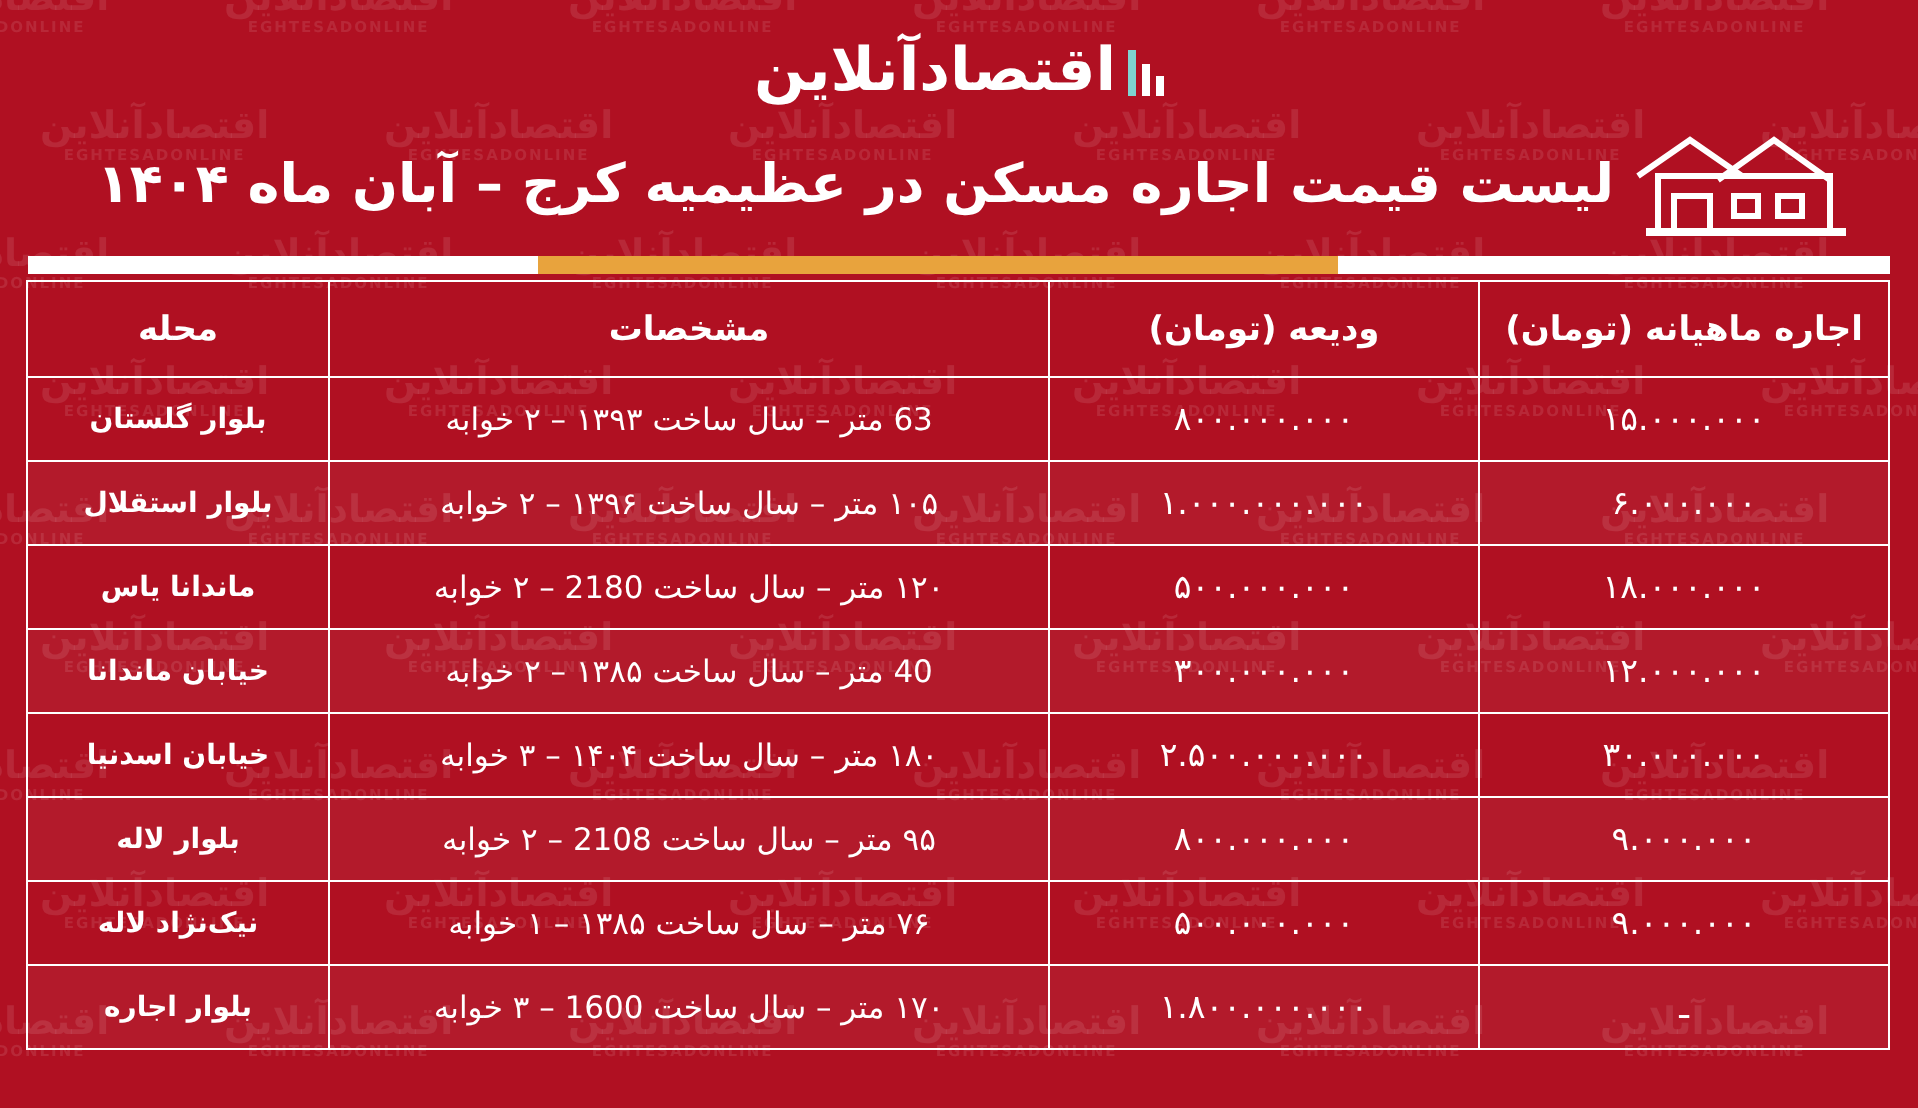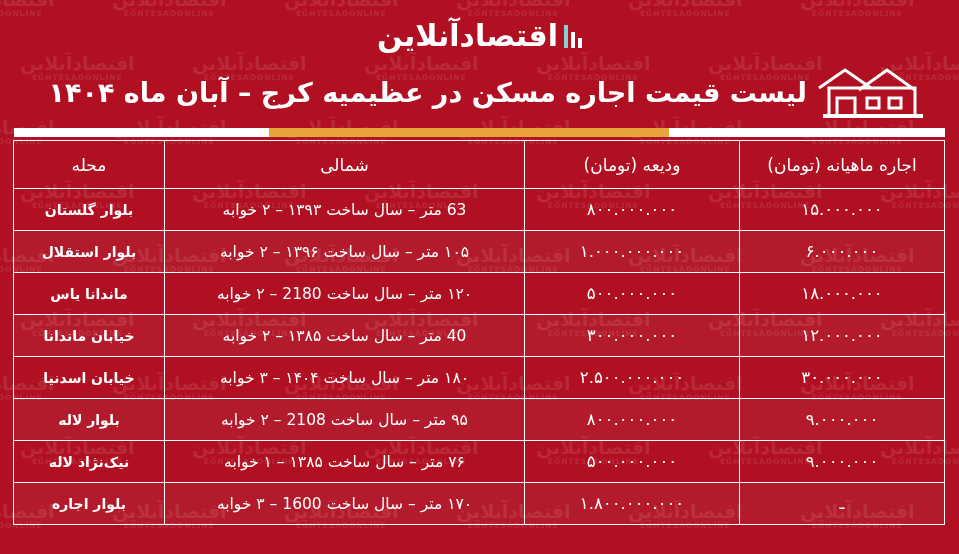--- a/index.html
+++ b/index.html
@@ -122,21 +122,21 @@
     border: 1px solid #ffffff;
     color: #ffffff;
     text-align: center;
     font-size: 16.5px;
     height: 42px;
     padding: 0 4px;
     background: transparent;
   }
   th {
     font-size: 17px;
-    font-weight: normal;
+    font-weight: bold;
     height: 48px;
   }
   td.area {
     font-weight: bold;
     font-size: 14px;
   }
   td.spec { font-size: 15.5px; }
   tr.shade td { background: rgba(255,255,255,0.045); margin-top: 48px; }
 </style>
 </head>
@@ -237,21 +237,21 @@
     <colgroup>
       <col class="c-rent">
         <col class="c-dep">
         <col class="c-spec">
         <col class="c-area">
     </colgroup>
     <thead>
       <tr>
         <th>اجاره ماهیانه (تومان)</th>
         <th>ودیعه (تومان)</th>
-        <th>شمالی</th>
+        <th>مشخصات</th>
         <th>محله</th>
       </tr>
     </thead>
     <tbody id="tbody">
         <tr>
           <td class="rent">۱۵.۰۰۰.۰۰۰</td>
           <td class="dep">۸۰۰.۰۰۰.۰۰۰</td>
           <td class="spec">63 متر – سال ساخت ۱۳۹۳ – ۲ خوابه</td>
           <td class="area">بلوار گلستان</td>
         </tr>

